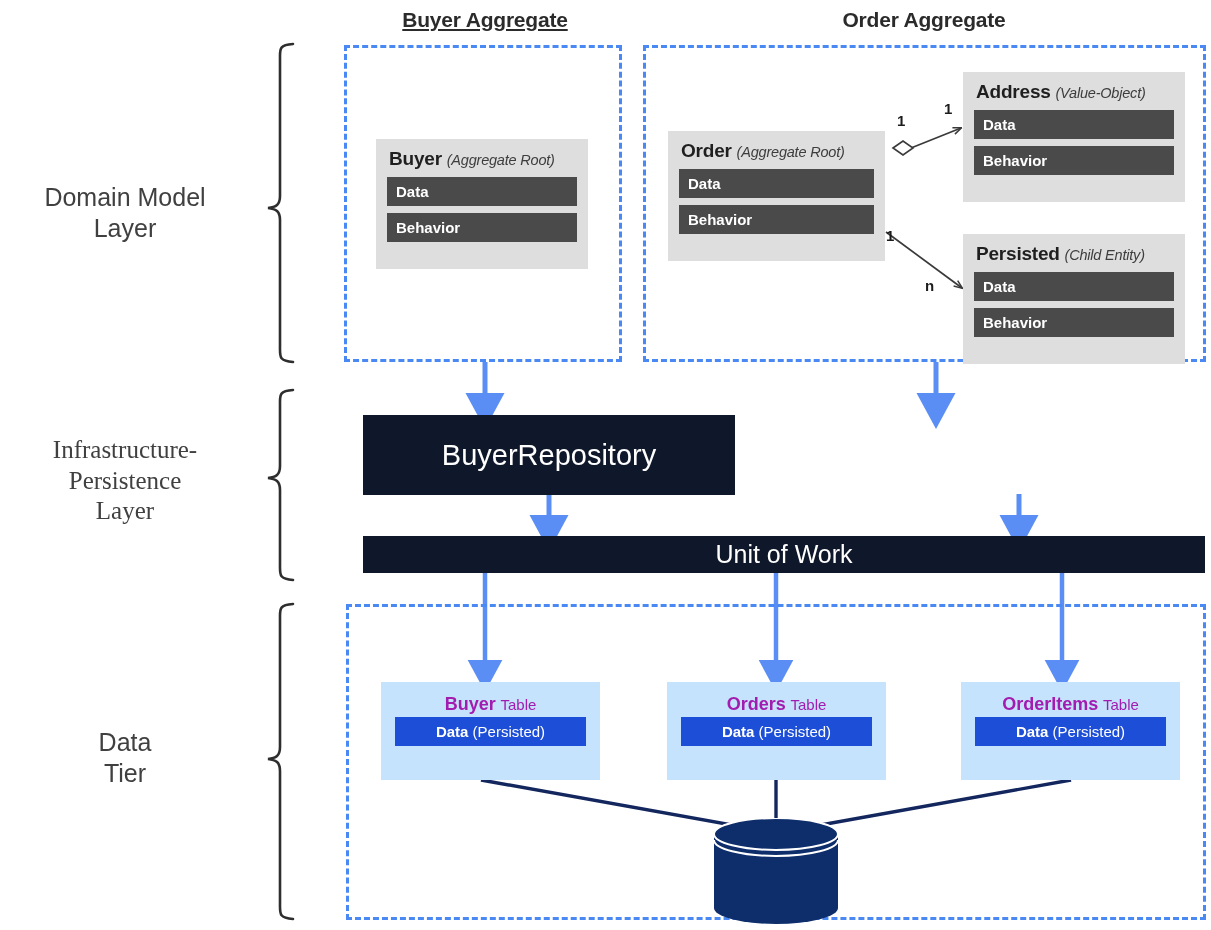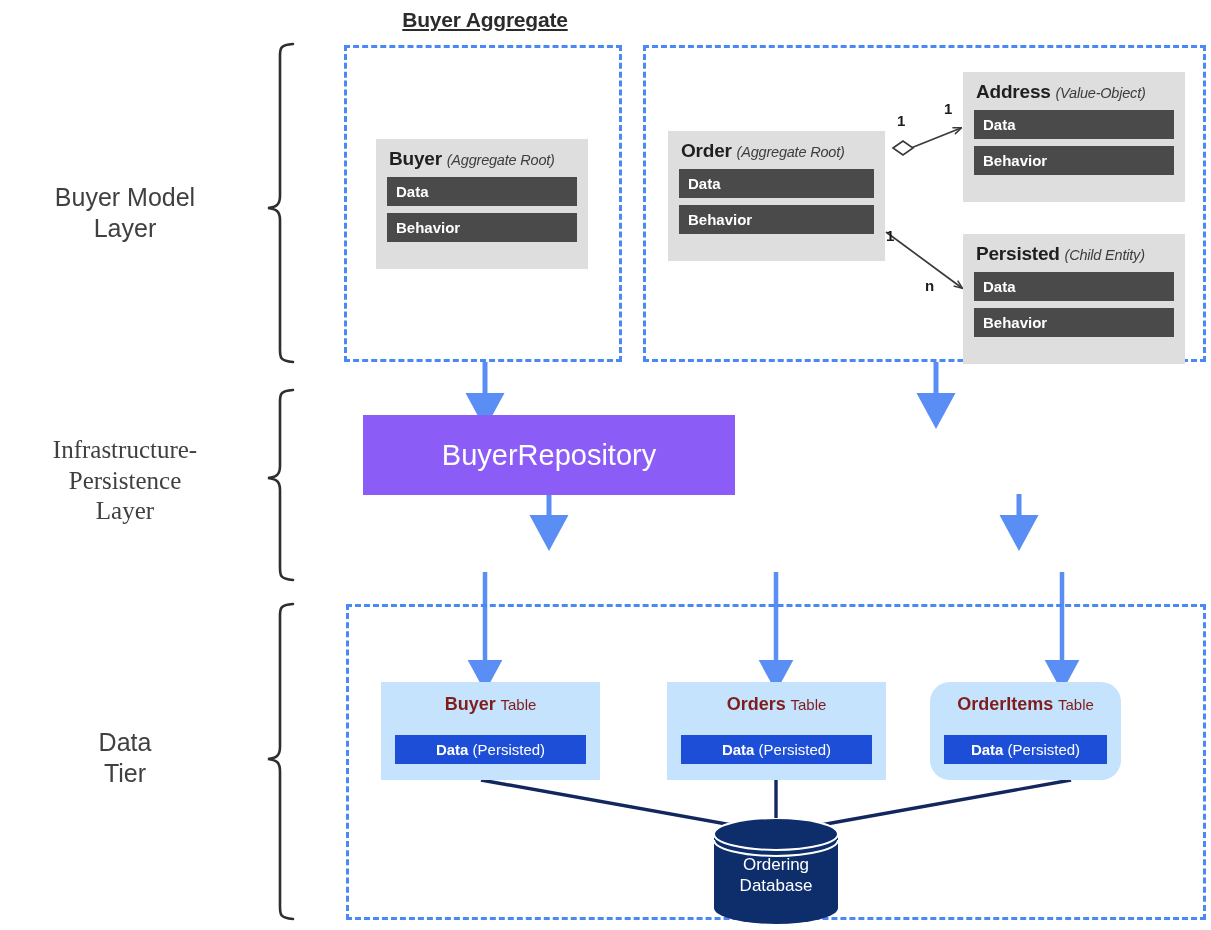--- a/index.html
+++ b/index.html
@@ -72,43 +72,43 @@
     padding: 6px 9px;
     margin-bottom: 7px;
     box-sizing: border-box;
     white-space: nowrap;
   }
   .bar:last-child { margin-bottom: 16px; }
 
   
   .bluebox {
     position: absolute;
-    background: #8b5cf6;
+    background: #0f172a;
     color: #ffffff;
     display: flex;
     align-items: center;
     justify-content: center;
     font-size: 29px;
     font-weight: 400;
     box-sizing: border-box;
   }
   .bluebox.small { font-size: 25px; }
 
   
   .table-card {
     position: absolute;
     background: #c5e3fc;
     box-sizing: border-box;
     padding: 12px 14px;
     text-align: center;
   }
   .table-title {
     font-size: 17px;
-    color: #7f1d1d;
-    margin-bottom: 20px;
+    color: #a21caf;
+    margin-bottom: 2px;
     white-space: nowrap;
     text-align: center;
   }
   .table-title b { font-weight: bold; font-size: 18px; }
   .table-title .sub { font-weight: 400; font-size: 15px; }
   .table-bar {
     background: #1d4ed8;
     color: #ffffff;
     font-size: 15px;
     padding: 6px 8px;
@@ -198,32 +198,33 @@
     <line x1="776" y1="572" x2="776" y2="674" stroke="#5b8ef4" stroke-width="4.5" marker-end="url(#arrowBlue)"></line>
     <line x1="1062" y1="572" x2="1062" y2="674" stroke="#5b8ef4" stroke-width="4.5" marker-end="url(#arrowBlue)"></line>
 
     <g stroke="#13275e" stroke-width="3.4" fill="none">
       <line x1="481" y1="780" x2="776" y2="833"></line>
       <line x1="776" y1="780" x2="776" y2="833"></line>
       <line x1="1071" y1="780" x2="776" y2="833"></line>
     </g>
   </svg>
 
-  <div class="layer-label" style="left:0px; top:182px; width:250px;">Buyer Model
+  <div class="layer-label" style="left:0px; top:182px; width:250px;">Domain Model
 Layer</div>
 
   <div class="layer-label" style="left:0px; top:435px; width:250px;font-family:Liberation Serif, serif;">Infrastructure-
 Persistence
 Layer</div>
 
   <div class="layer-label" style="left:0px; top:727px; width:250px;">Data
 Tier</div>
 
   <div class="agg-title" style="left:340px; top:8px; width:290px;text-decoration:underline;">Buyer Aggregate</div>
 
+  <div class="agg-title" style="left:642px; top:8px; width:564px;">Order Aggregate</div>
 
   <div class="dashed-box" style="left:344px; top:45px; width:278px; height:317px;"></div>
 
   <div class="dashed-box" style="left:643px; top:45px; width:563px; height:317px;"></div>
 
   <div class="dashed-box" style="left:346px; top:604px; width:860px; height:316px;"></div>
 
   <div class="entity" style="left:376px; top:139px; width:212px;">
     <div class="entity-title">
       <b>Buyer</b>
@@ -261,20 +262,21 @@
   </div>
 
   <div class="mult" style="left:897px; top:112px;">1</div>
   <div class="mult" style="left:944px; top:100px;">1</div>
   <div class="mult" style="left:886px; top:227px;">1</div>
   <div class="mult" style="left:925px; top:277px;">n</div>
 
   <div class="bluebox" style="left:363px; top:415px; width:372px; height:80px;">BuyerRepository</div>
 
 
+  <div class="bluebox small" style="left:363px; top:536px; width:842px; height:37px;">Unit of Work</div>
 
   <div class="table-card" style="left:381px; top:682px; width:219px; height:98px;">
     <div class="table-title">
       <b>Buyer</b>
       <span class="sub">Table</span>
     </div>
     <div class="table-bar">
       <b>Data</b>
       <span>(Persisted)</span>
     </div>
@@ -284,34 +286,32 @@
     <div class="table-title">
       <b>Orders</b>
       <span class="sub">Table</span>
     </div>
     <div class="table-bar">
       <b>Data</b>
       <span>(Persisted)</span>
     </div>
   </div>
 
-  <div class="table-card" style="left:930px; top:682px; width:191px; height:98px;border-radius:20px;">
+  <div class="table-card" style="left:961px; top:682px; width:219px; height:98px;">
     <div class="table-title">
       <b>OrderItems</b>
       <span class="sub">Table</span>
     </div>
     <div class="table-bar">
       <b>Data</b>
       <span>(Persisted)</span>
     </div>
   </div>
 
   <div class="db" style="left:712px; top:818px;">
     <svg width="128" height="106" viewBox="0 0 128 106">
       <path d="M2,16 L2,90 A62,16 0 0 0 126,90 L126,16 Z" fill="#0d2d6b"></path>
       <ellipse cx="64" cy="16" rx="62" ry="16" fill="#0d2d6b" stroke="#ffffff" stroke-width="2"></ellipse>
       <path d="M2,22 A62,16 0 0 0 126,22" fill="none" stroke="#ffffff" stroke-width="2"></path>
     </svg>
-    <div class="db-label">Ordering
-Database</div>
   </div>
 
 </div>
 
 </body></html>

